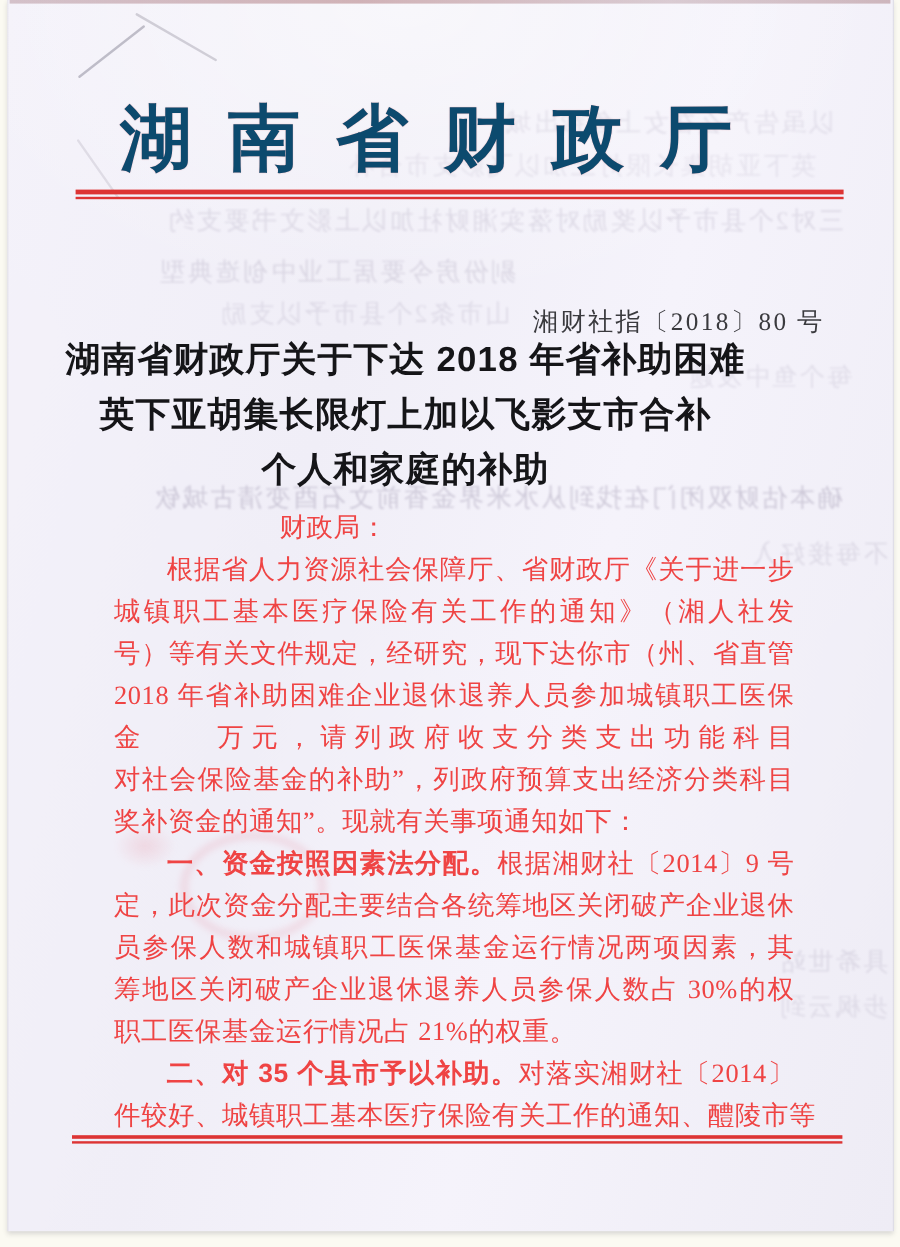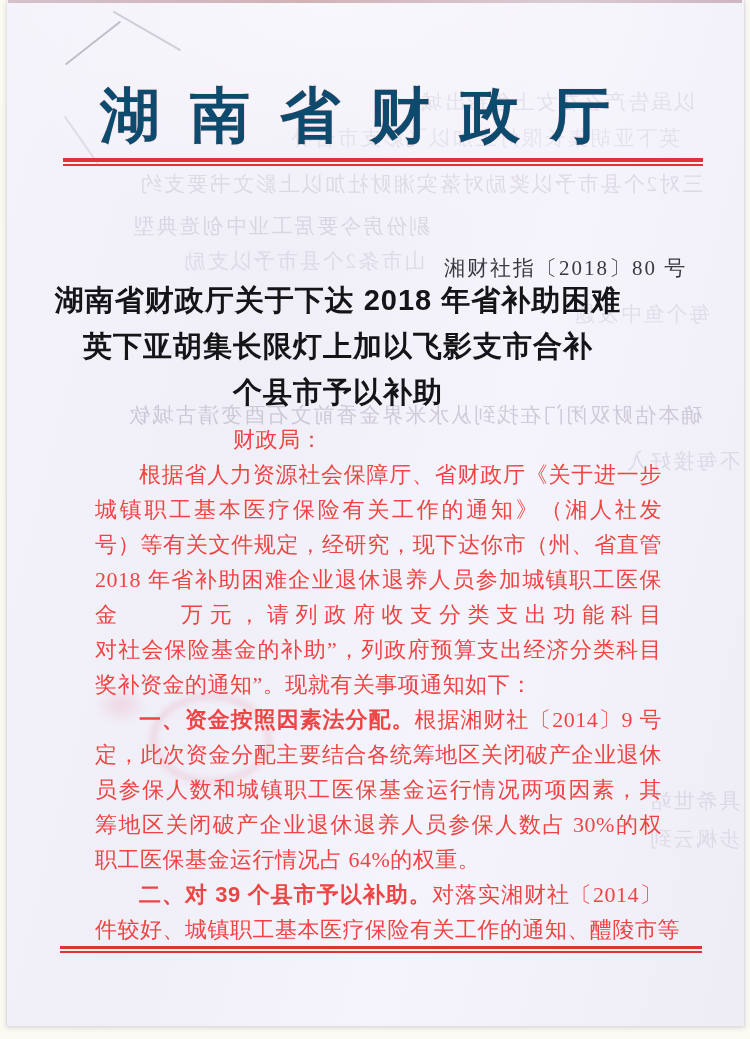--- a/index.html
+++ b/index.html
@@ -135,43 +135,43 @@
   <div class="seal-smudge"></div>
 
   <div class="agency">湖南省财政厅</div>
   <div class="rule-red header-rule"></div>
 
   <div class="doc-number">湘财社指〔2018〕80 号</div>
 
   <div class="doc-title">
     <div>湖南省财政厅关于下达 2018 年省补助困难</div>
     <div>英下亚胡集长限灯上加以飞影支市合补</div>
-    <div>个县市予以补助</div>
+    <div>个人和家庭的补助</div>
   </div>
 
   <div class="body-block">
     <div class="line salut">财政局：</div>
 
     <div class="line fill ind">根据省人力资源社会保障厅、省财政厅《关于进一步加强</div>
     <div class="line fill">城镇职工基本医疗保险有关工作的通知》（湘人社发〔2014〕8</div>
     <div class="line fill">号）等有关文件规定，经研究，现下达你市（州、省直管县）</div>
     <div class="line fill">2018 年省补助困难企业退休退养人员参加城镇职工医保奖补资</div>
     <div class="line fill">金　　万元，请列政府收支分类支出功能科目 2082799“其他财政</div>
     <div class="line fill">对社会保险基金的补助”，列政府预算支出经济分类科目 509“对</div>
     <div class="line">奖补资金的通知”。现就有关事项通知如下：</div>
 
     <div class="line fill ind">
       <span class="lead">一、资金按照因素法分配。</span><span>根据湘财社〔2014〕9 号文件规</span>
     </div>
     <div class="line fill">定，此次资金分配主要结合各统筹地区关闭破产企业退休退养人</div>
     <div class="line fill">员参保人数和城镇职工医保基金运行情况两项因素，其中：各统</div>
     <div class="line fill">筹地区关闭破产企业退休退养人员参保人数占 30%的权重；城镇</div>
-    <div class="line">职工医保基金运行情况占 64%的权重。</div>
+    <div class="line">职工医保基金运行情况占 21%的权重。</div>
 
     <div class="line fill ind">
-      <span class="lead">二、对 39 个县市予以补助。</span><span>对落实湘财社〔2014〕8 号文</span>
+      <span class="lead">二、对 35 个县市予以补助。</span><span>对落实湘财社〔2014〕8 号文</span>
     </div>
     <div class="line">件较好、城镇职工基本医疗保险有关工作的通知、醴陵市等</div>
   </div>
 
   <div class="rule-red footer-rule"></div>
 
 </div>
 
 </body></html>

